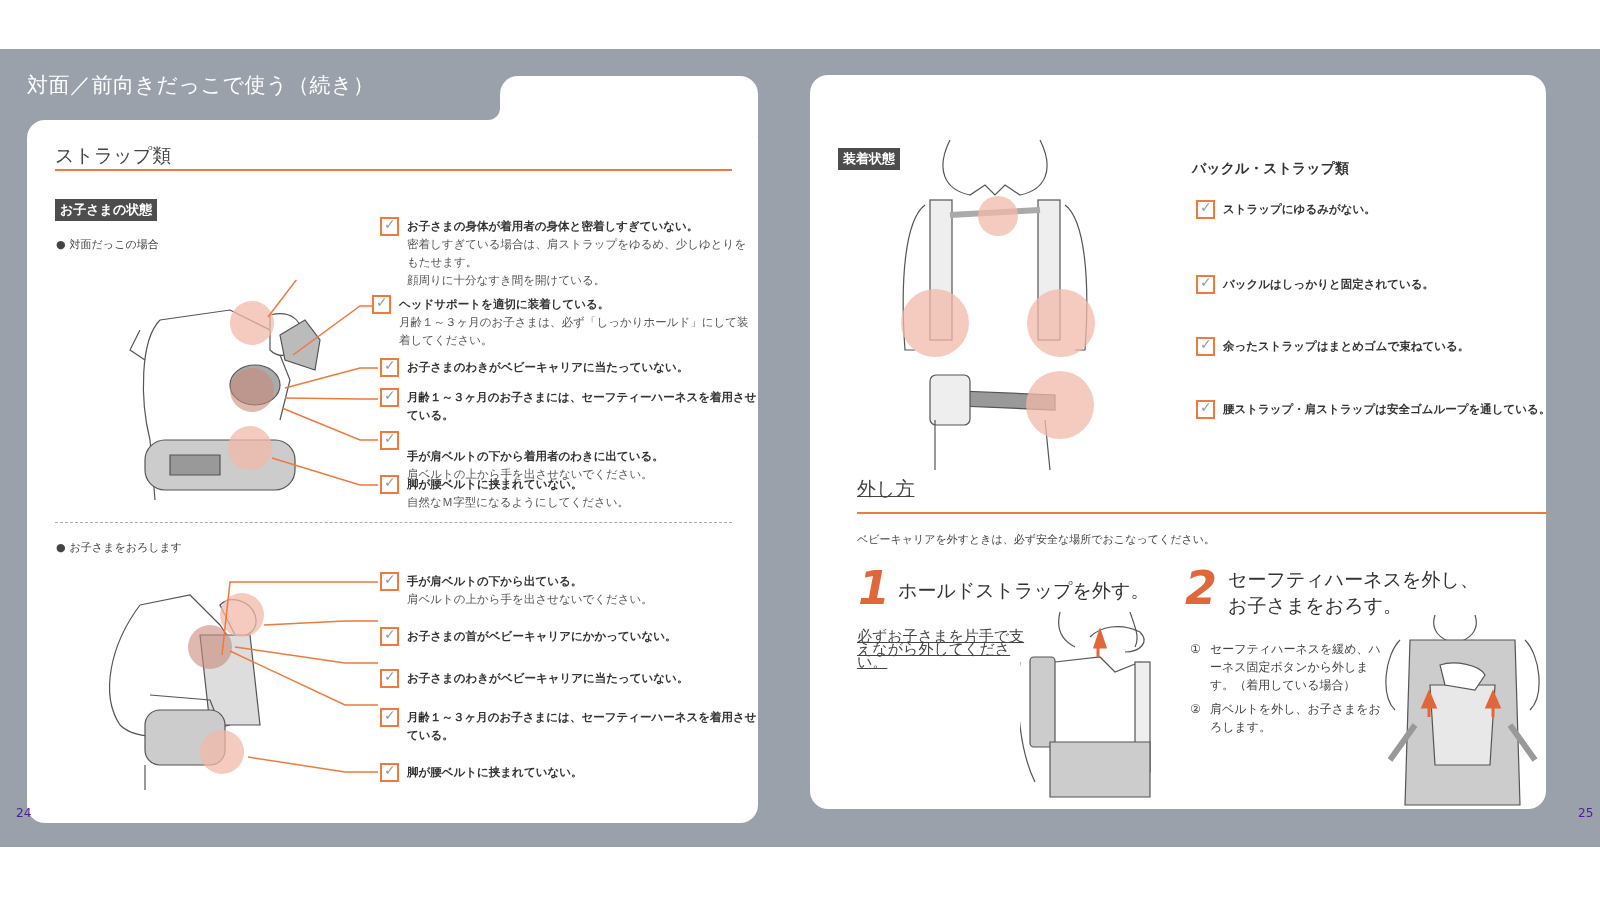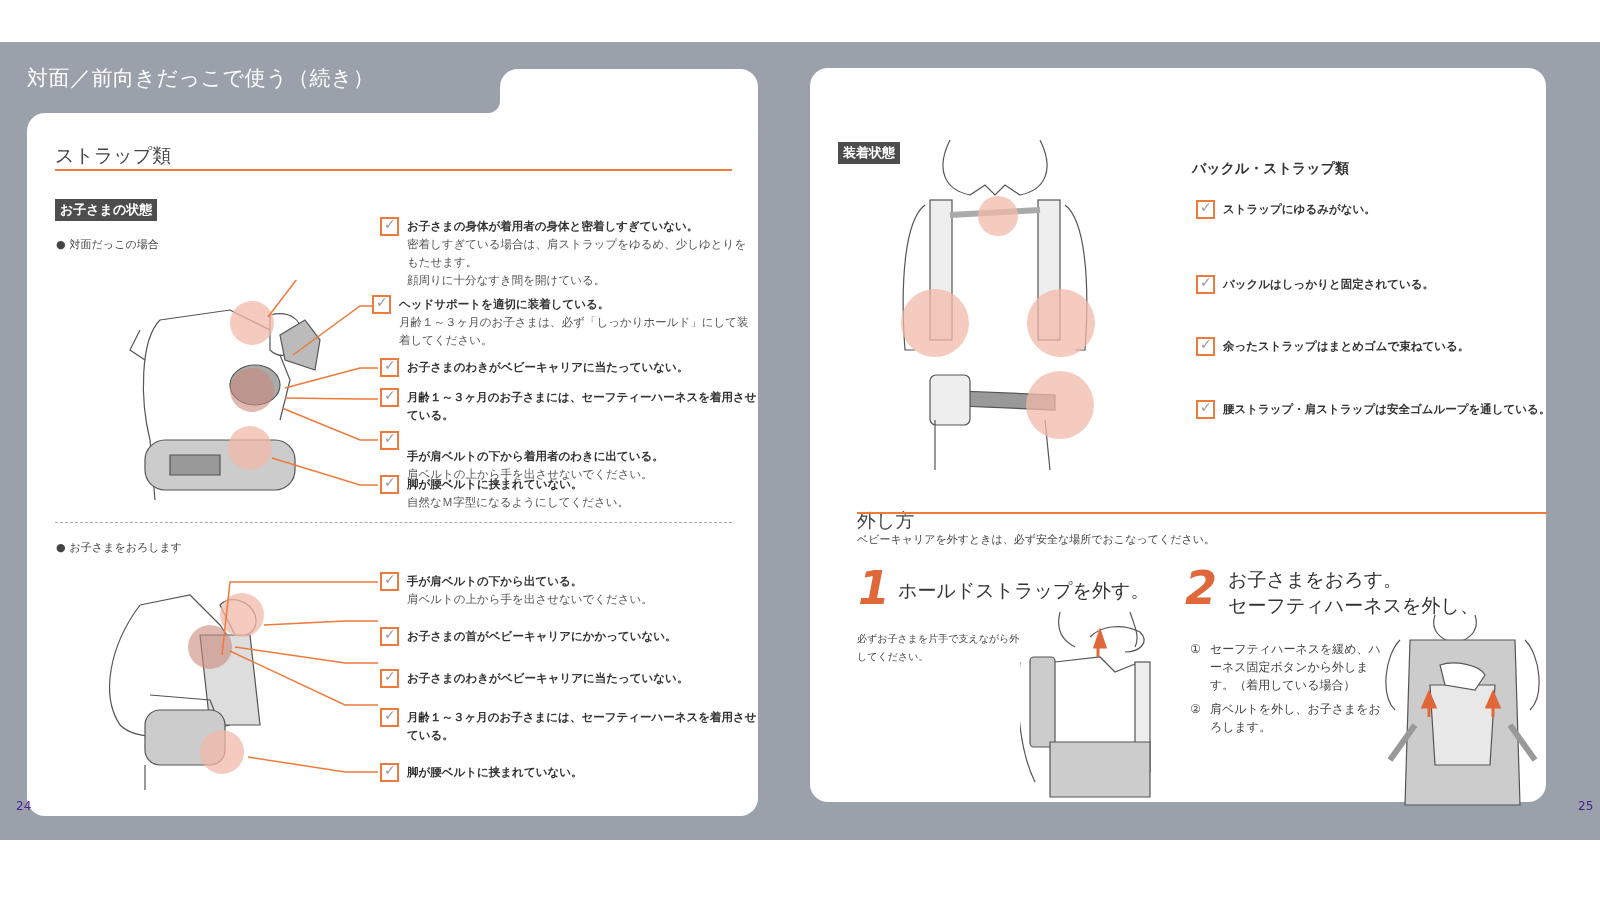--- a/index.html
+++ b/index.html
@@ -1,18 +1,18 @@
 <!DOCTYPE html>
 <html><head>
 <meta charset="utf-8">
 <style>
   * { box-sizing: border-box; margin: 0; padding: 0; }
   html, body { width: 1600px; height: 900px; background: #ffffff; overflow: hidden; }
   body { font-family: "DejaVu Sans", "Liberation Sans", sans-serif; color: #333; position: relative; }
-  .spread { position: absolute; left: 0; top: 42px; width: 1600px; height: 798px; background: #9aa1aa; }
+  .spread { position: absolute; left: 0; top: 49px; width: 1600px; height: 798px; background: #9aa1aa; }
   .page-left-panel { position: absolute; left: 27px; top: 71px; width: 731px; height: 703px; background: #fff; border-radius: 18px; }
   .page-left-tabfill { position: absolute; left: 500px; top: 27px; width: 258px; height: 60px; background: #fff; border-radius: 18px 18px 0 0; }
   .page-left-tabcorner { position: absolute; left: 488px; top: 48px; width: 40px; height: 40px; background: #fff; }
   .page-left-tabcorner::after { content:""; position:absolute; left:0; top:0; width:12px; height:23px; background:#9aa1aa; border-radius: 0 0 12px 0; }
   .page-title { position: absolute; left: 27px; top: 22px; font-size: 21px; color: #fff; letter-spacing: 0.5px; }
   .page-right-panel { position: absolute; left: 810px; top: 26px; width: 736px; height: 734px; background: #fff; border-radius: 18px; }
   .page-num { position: absolute; font-size: 12px; color: #4c1d95; }
 
   .section-heading { position: absolute; font-size: 19px; color: #444; }
   .section-rule { position: absolute; height: 2px; background: #ee7a3b; }
@@ -25,21 +25,21 @@
   .cbox { width: 19px; height: 19px; border: 2px solid #ee7a3b; background: #fff; position: relative; flex: 0 0 19px; margin-right: 8px; }
   .cbox::after { content: "✓"; position: absolute; left: 2px; top: -3px; font-size: 14px; color: #999; }
   .ctext { font-size: 11.5px; line-height: 18px; color: #333; font-weight: bold; }
   .ctext .sub { font-weight: normal; color: #555; display: block; }
 
   .illus { position: absolute; }
   .subhead { position: absolute; font-size: 14px; color: #333; font-weight: bold; }
   .intro { position: absolute; font-size: 11px; color: #444; }
   .step-num { position: absolute; font-size: 46px; font-weight: bold; font-style: italic; color: #e0673a; line-height: 1; }
   .step-title { position: absolute; font-size: 19px; color: #333; line-height: 26px; }
-  .step-note { position: absolute; font-size: 10px; color: #444; line-height: 18px; }
+  .step-note { position: absolute; font-size: 15px; color: #444; line-height: 13px; text-decoration: underline; }
   .step-list { position: absolute; font-size: 12px; color: #444; line-height: 18px; }
   .step-list .li { display: flex; margin-bottom: 6px; }
   .step-list .mark { width: 20px; flex: 0 0 20px; }
 </style>
 </head>
 <body>
 
 <div class="spread">
 
   <div class="page-left-panel"></div>
@@ -161,21 +161,21 @@
 </div>
 <div class="check" style="left:380px; top:708px;">
   <span class="cbox"></span>
   <div class="ctext" style="width:350px;"><span>月齢１～３ヶ月のお子さまには、セーフティーハーネスを着用させている。</span></div>
 </div>
 <div class="check" style="left:380px; top:763px;">
   <span class="cbox"></span>
   <div class="ctext" style="width:350px;"><span>脚が腰ベルトに挟まれていない。</span></div>
 </div>
 
-<div class="tag" style="left:838px; top:142px;">装着状態</div>
+<div class="tag" style="left:838px; top:148px;">装着状態</div>
 
 <svg class="illus" style="left:895px; top:140px;" width="210" height="330">
   <g fill="none" stroke="#555" stroke-width="1.2">
     <path d="M55 0 C40 30 50 50 75 55 L90 45 L100 55 L110 45 L125 55 C150 50 160 30 145 0"></path>
     <path d="M30 65 C10 80 5 140 10 210 L20 210"></path>
     <path d="M170 65 C190 80 195 140 190 210 L180 210"></path>
     <rect x="35" y="60" width="22" height="140" fill="#eee"></rect>
     <rect x="143" y="60" width="22" height="140" fill="#eee"></rect>
     <path d="M55 75 L145 70" stroke-width="6" stroke="#aaa"></path>
     <path d="M40 250 L160 255 L160 270 L40 265 Z" fill="#999"></path>
@@ -202,21 +202,21 @@
 </div>
 <div class="check" style="left:1196px; top:337px;">
   <span class="cbox"></span>
   <div class="ctext" style="width:340px;"><span>余ったストラップはまとめゴムで束ねている。</span></div>
 </div>
 <div class="check" style="left:1196px; top:400px;">
   <span class="cbox"></span>
   <div class="ctext" style="width:350px;"><span>腰ストラップ・肩ストラップは安全ゴムループを通している。</span></div>
 </div>
 
-<div class="section-heading" style="left:857px; top:508px;">外し方</div>
+<div class="section-heading" style="left:857px; top:476px;text-decoration:underline;">外し方</div>
 <div class="section-rule" style="left:857px; top:512px; width:690px;"></div>
 <div class="intro" style="left:857px; top:532px;text-align:center;">ベビーキャリアを外すときは、必ず安全な場所でおこなってください。</div>
 
 <div class="step-num" style="left:858px; top:565px;">1</div>
 <div class="step-title" style="left:898px; top:577px;">ホールドストラップを外す。</div>
 <div class="step-note" style="left:857px; top:630px; width:170px;">必ずお子さまを片手で支えながら外してください。</div>
 
 <svg class="illus" style="left:1020px; top:612px;" width="150" height="200">
   <g fill="none" stroke="#555" stroke-width="1.2">
     <path d="M40 0 C35 20 45 30 55 35 M110 0 C115 15 120 25 115 35"></path>
@@ -225,22 +225,22 @@
     <path d="M35 50 L80 45 L95 60 L120 50"></path>
     <rect x="115" y="50" width="15" height="110" fill="#eee"></rect>
     <path d="M0 50 C-5 90 0 140 15 170"></path>
     <path d="M30 130 L130 130 L130 185 L30 185 Z" fill="#ccc"></path>
   </g>
   <path d="M75 35 L80 20 L85 35 Z M78 35 L78 45" stroke="#e0673a" stroke-width="3" fill="#e0673a"></path>
 </svg>
 
 <div class="step-num" style="left:1185px; top:565px;">2</div>
 <div class="step-title" style="left:1228px; top:566px;">
+  <div>セーフティハーネスを外し、</div>
   <div>お子さまをおろす。</div>
-  <div>セーフティハーネスを外し、</div>
 </div>
 
 <div class="step-list" style="left:1190px; top:640px; width:200px;">
   <div class="li">
     <span class="mark">①</span>
     <span>セーフティハーネスを緩め、ハーネス固定ボタンから外します。（着用している場合）</span>
   </div>
   <div class="li">
     <span class="mark">②</span>
     <span>肩ベルトを外し、お子さまをおろします。</span>

